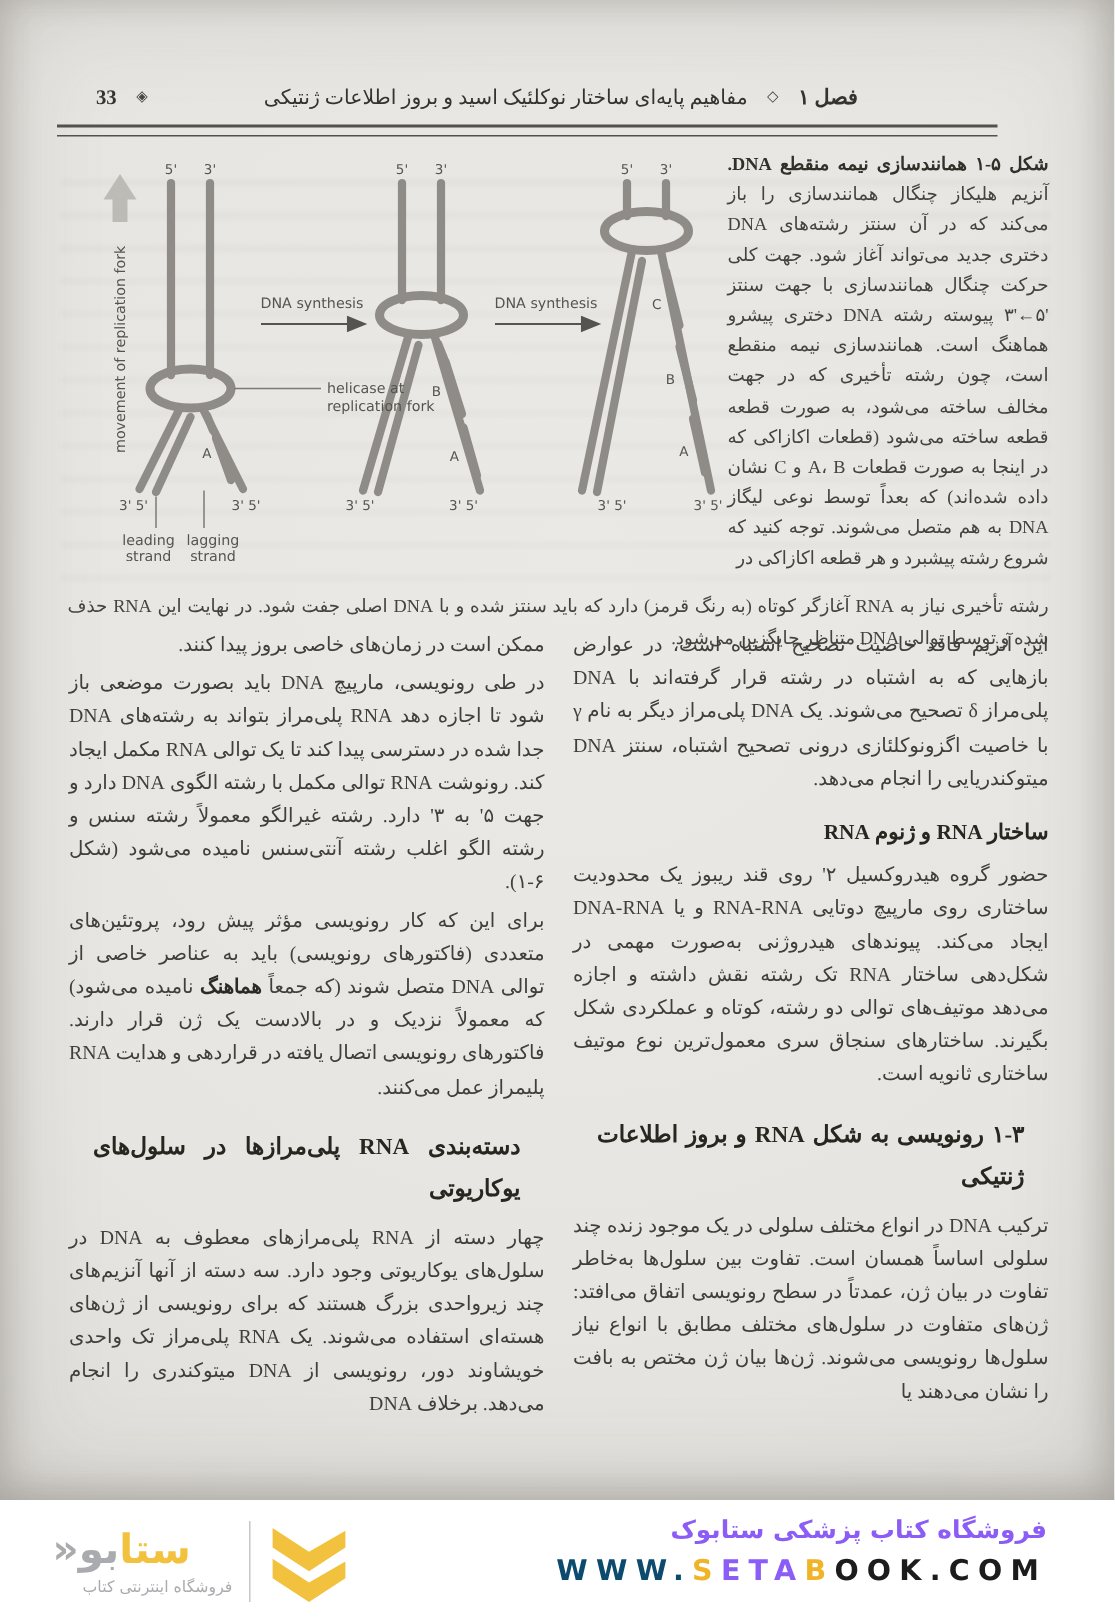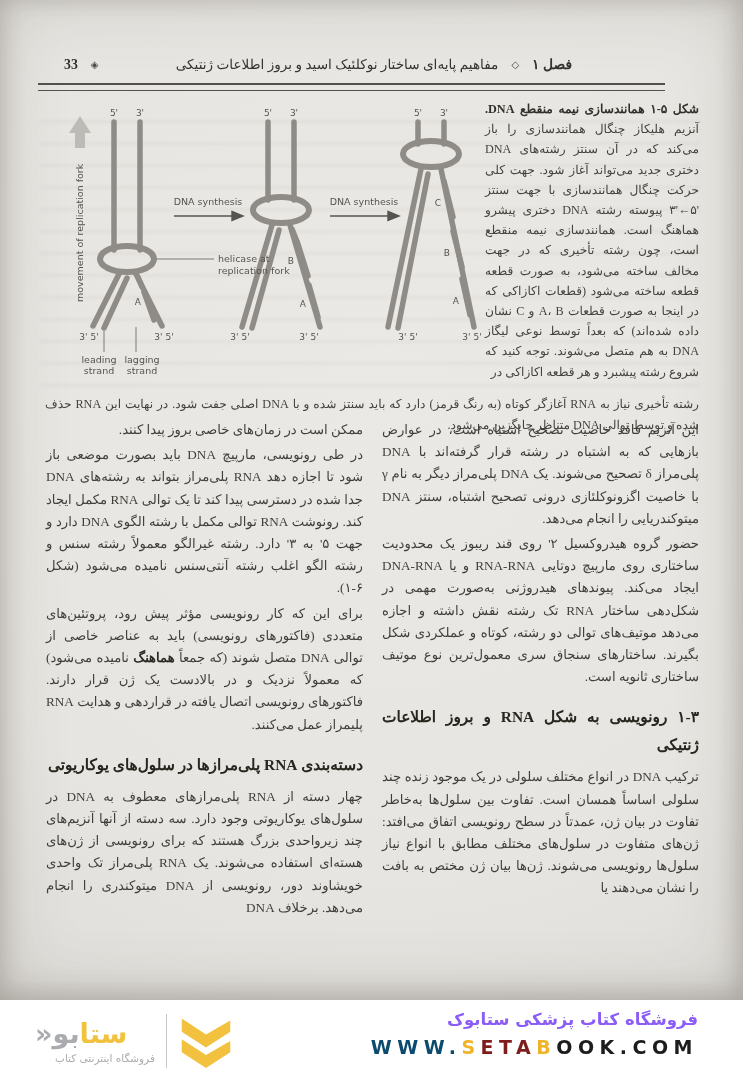--- a/index.html
+++ b/index.html
@@ -29,21 +29,21 @@
   .cap{position:absolute;top:99px;right:44px;width:214px;direction:rtl;text-align:justify;
        font-size:12.2px;line-height:20.2px;color:#45433e;}
   .cap .lead{font-weight:bold;color:#323029;}
   .capwide{position:absolute;top:394px;left:45px;width:654px;direction:rtl;text-align:justify;
        font-size:12.2px;line-height:20.5px;color:#45433e;}
   
   .cols{position:absolute;top:419px;left:46px;width:653px;display:flex;gap:19px;direction:rtl;}
   .col{width:317px;direction:rtl;text-align:justify;font-size:13.2px;line-height:22.2px;color:#413f3a;}
   .col p{margin:0 0 3px 0;}
   .h-med{font-size:14.2px;font-weight:bold;color:#28271f;margin:14px 0 6px;}
-  .h-big{font-size:15.4px;line-height:28px;font-weight:bold;color:#28271f;margin:15px 0 7px;}
+  .h-big{font-size:15.4px;line-height:28px;font-weight:bold;color:#28271f;margin:15px 16px 7px;}
   .bold-inline{font-weight:bold;color:#2c2a24;}
   
   .footer{position:absolute;left:0;top:1000px;width:743px;height:92px;background:#ffffff;
           display:flex;justify-content:space-between;align-items:flex-start;
           padding:10px 45px 0 35px;box-sizing:border-box;}
   .logo{display:flex;align-items:center;gap:11px;height:62px;}
   .logo-texts{display:flex;flex-direction:column;align-items:flex-end;direction:rtl;}
   .wordmark{font-family:"DejaVu Sans","Liberation Sans",sans-serif;font-weight:bold;
             font-size:27px;line-height:30px;letter-spacing:1px;}
   .logo-sub{font-family:"DejaVu Sans","Liberation Sans",sans-serif;font-size:10.5px;
@@ -160,20 +160,21 @@
     </svg>
 
     <div class="cap">
       <span class="lead">شکل ⁦۱-۵⁩ همانندسازی نیمه منقطع DNA.</span><span> آنزیم هلیکاز چنگال همانندسازی را باز می‌کند که در آن سنتز رشته‌های DNA دختری جدید می‌تواند آغاز شود. جهت کلی حرکت چنگال همانندسازی با جهت سنتز ⁦۳'←۵'⁩ پیوسته رشته DNA دختری پیشرو هماهنگ است. همانندسازی نیمه منقطع است، چون رشته تأخیری که در جهت مخالف ساخته می‌شود، به صورت قطعه قطعه ساخته می‌شود (قطعات اکازاکی که در اینجا به صورت قطعات A، B و C نشان داده شده‌اند) که بعداً توسط نوعی لیگاز DNA به هم متصل می‌شوند. توجه کنید که شروع رشته پیشبرد و هر قطعه اکازاکی در</span>
     </div>
     <div class="capwide">رشته تأخیری نیاز به RNA آغازگر کوتاه (به رنگ قرمز) دارد که باید سنتز شده و با DNA اصلی جفت شود. در نهایت این RNA حذف شده و توسط توالی DNA متناظر جایگزین می‌شود.</div>
 
     <div class="cols">
       <div class="col">
         <p>این آنزیم فاقد خاصیت تصحیح اشتباه است، در عوارض بازهایی که به اشتباه در رشته قرار گرفته‌اند با DNA پلی‌مراز δ تصحیح می‌شوند. یک DNA پلی‌مراز دیگر به نام γ با خاصیت اگزونوکلئازی درونی تصحیح اشتباه، سنتز DNA میتوکندریایی را انجام می‌دهد.</p>
+        <div class="h-med">ساختار RNA و ژنوم RNA</div>
         <p>حضور گروه هیدروکسیل ⁦'۲⁩ روی قند ریبوز یک محدودیت ساختاری روی مارپیچ دوتایی RNA-RNA و یا DNA-RNA ایجاد می‌کند. پیوندهای هیدروژنی به‌صورت مهمی در شکل‌دهی ساختار RNA تک رشته نقش داشته و اجازه می‌دهد موتیف‌های توالی دو رشته، کوتاه و عملکردی شکل بگیرند. ساختارهای سنجاق سری معمول‌ترین نوع موتیف ساختاری ثانویه است.</p>
         <div class="h-big">⁦۱-۳⁩ رونویسی به شکل RNA و بروز اطلاعات ژنتیکی</div>
         <p>ترکیب DNA در انواع مختلف سلولی در یک موجود زنده چند سلولی اساساً همسان است. تفاوت بین سلول‌ها به‌خاطر تفاوت در بیان ژن، عمدتاً در سطح رونویسی اتفاق می‌افتد: ژن‌های متفاوت در سلول‌های مختلف مطابق با انواع نیاز سلول‌ها رونویسی می‌شوند. ژن‌ها بیان ژن مختص به بافت را نشان می‌دهند یا</p>
       </div>
       <div class="col">
         <p>ممکن است در زمان‌های خاصی بروز پیدا کنند.</p>
         <p>در طی رونویسی، مارپیچ DNA باید بصورت موضعی باز شود تا اجازه دهد RNA پلی‌مراز بتواند به رشته‌های DNA جدا شده در دسترسی پیدا کند تا یک توالی RNA مکمل ایجاد کند. رونوشت RNA توالی مکمل با رشته الگوی DNA دارد و جهت ⁦'۵⁩ به ⁦'۳⁩ دارد. رشته غیرالگو معمولاً رشته سنس و رشته الگو اغلب رشته آنتی‌سنس نامیده می‌شود (شکل ⁦۱-۶⁩).</p>
         <p><span>برای این که کار رونویسی مؤثر پیش رود، پروتئین‌های متعددی (فاکتورهای رونویسی) باید به عناصر خاصی از توالی DNA متصل شوند (که جمعاً </span><span class="bold-inline">هماهنگ</span><span> نامیده می‌شود) که معمولاً نزدیک و در بالادست یک ژن قرار دارند. فاکتورهای رونویسی اتصال یافته در قراردهی و هدایت RNA پلیمراز عمل می‌کنند.</span></p>
         <div class="h-big">دسته‌بندی RNA پلی‌مرازها در سلول‌های یوکاریوتی</div>
         <p>چهار دسته از RNA پلی‌مرازهای معطوف به DNA در سلول‌های یوکاریوتی وجود دارد. سه دسته از آنها آنزیم‌های چند زیرواحدی بزرگ هستند که برای رونویسی از ژن‌های هسته‌ای استفاده می‌شوند. یک RNA پلی‌مراز تک واحدی خویشاوند دور، رونویسی از DNA میتوکندری را انجام می‌دهد. برخلاف DNA</p>
@@ -188,16 +189,16 @@
         <div class="logo-sub">فروشگاه اینترنتی کتاب</div>
       </div>
       <div class="logo-divider"></div>
       <svg width="56" height="60" viewBox="0 0 60 60">
         <polygon points="4,6 30,23 56,8 56,20 30,37 4,20" fill="#f2c23e"></polygon>
         <polygon points="4,28 30,45 56,30 56,42 30,59 4,42" fill="#f2c23e"></polygon>
       </svg>
     </div>
     <div class="store">
       <div class="store-name">فروشگاه کتاب پزشکی ستابوک</div>
-      <div class="store-url"><span style="color: #0c4a6e;">WWW.</span><span style="color: rgb(240, 180, 41);">S</span><span style="color: #7f1d1d; margin-top: 44px;">ETA</span><span style="color: rgb(240, 180, 41);">B</span><span style="color: rgb(28, 28, 28);">OOK.COM</span></div>
+      <div class="store-url"><span style="color: #0c4a6e;">WWW.</span><span style="color: rgb(240, 180, 41);">S</span><span style="color: #8b5cf6; margin-top: 44px;">ETA</span><span style="color: rgb(240, 180, 41);">B</span><span style="color: rgb(28, 28, 28);">OOK.COM</span></div>
     </div>
   </div>
 </div>
 
 </body></html>

